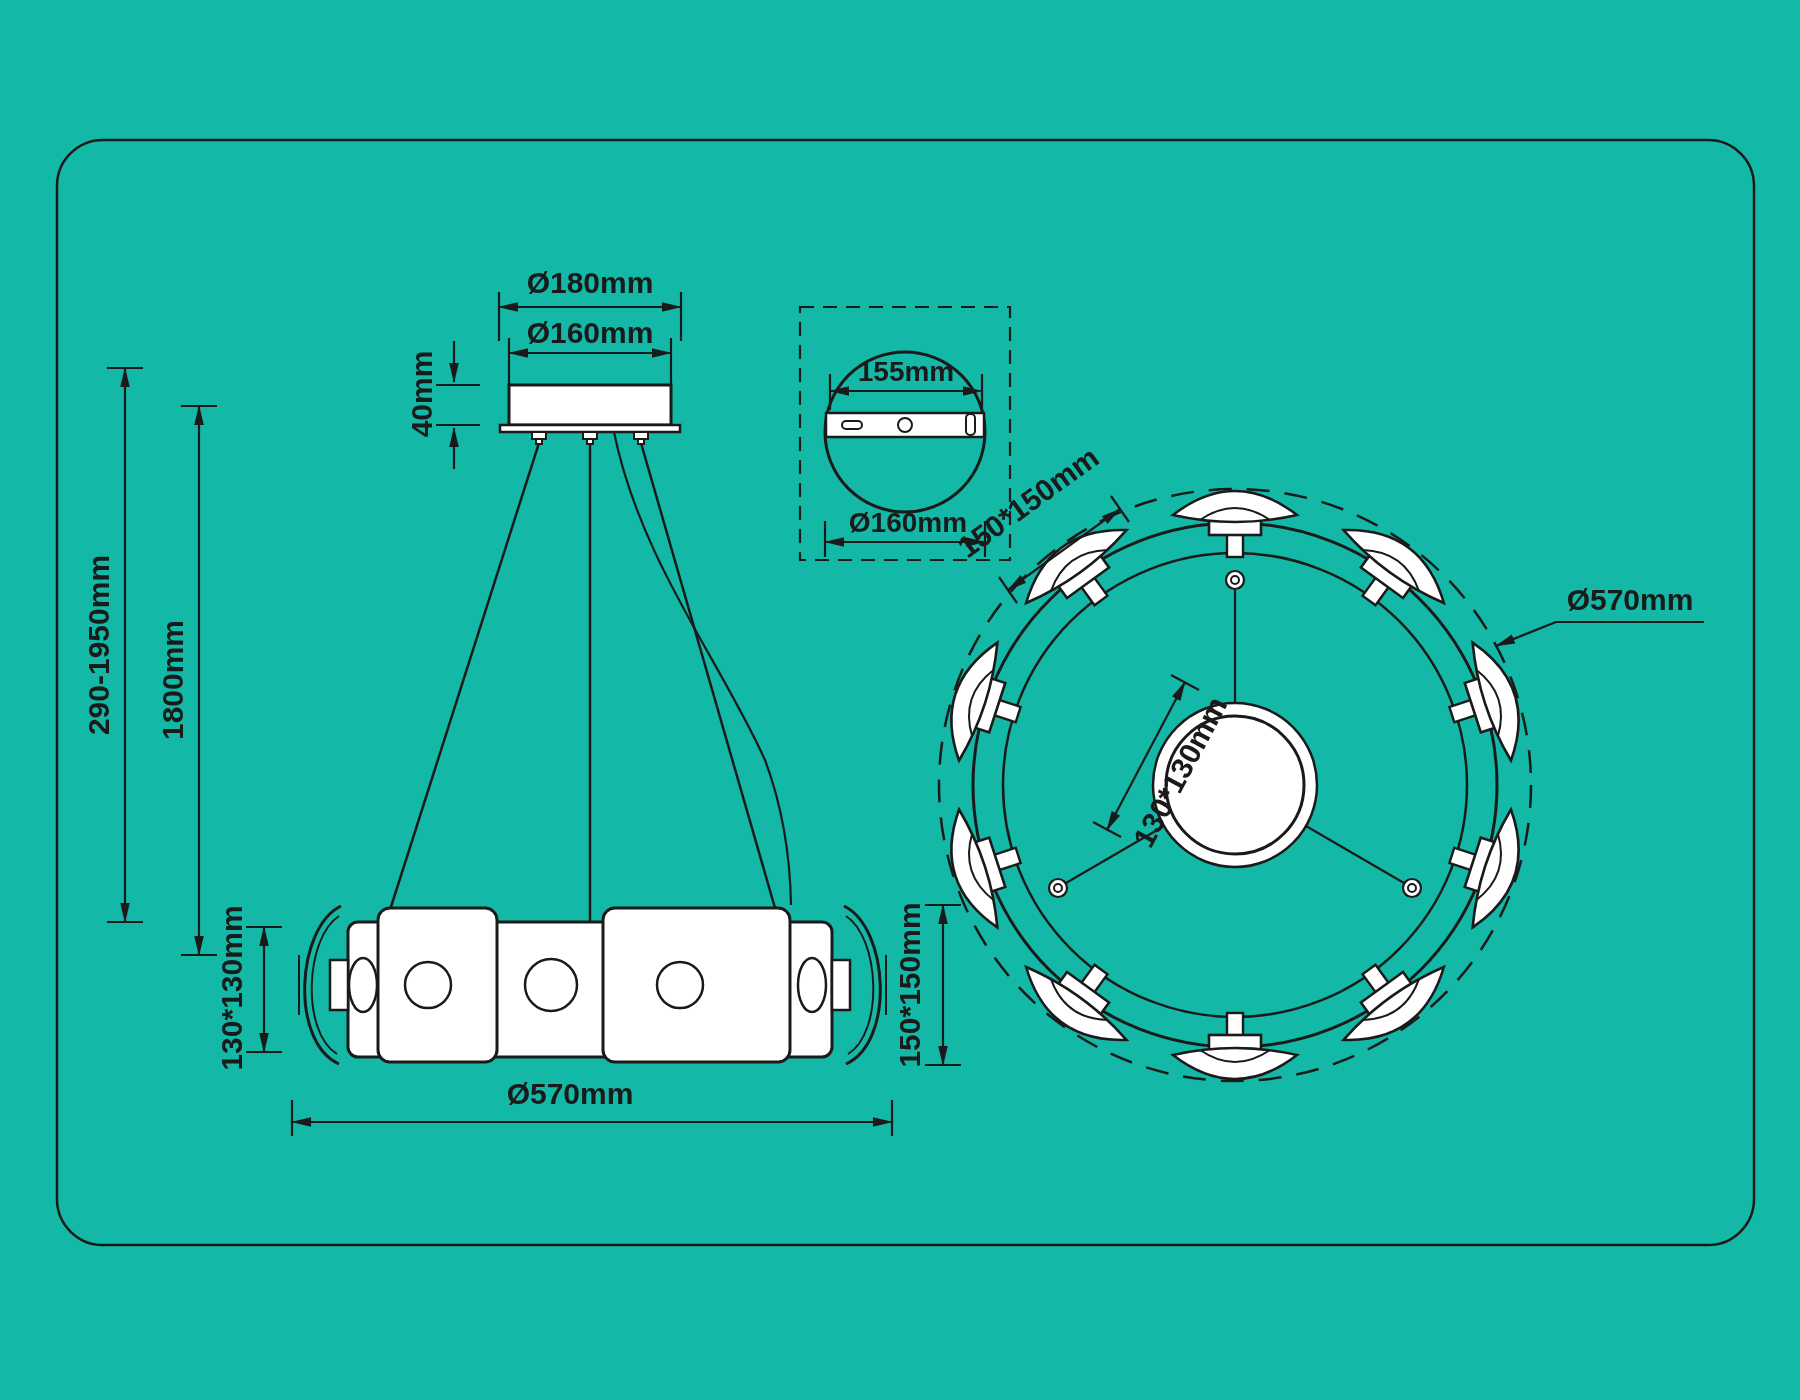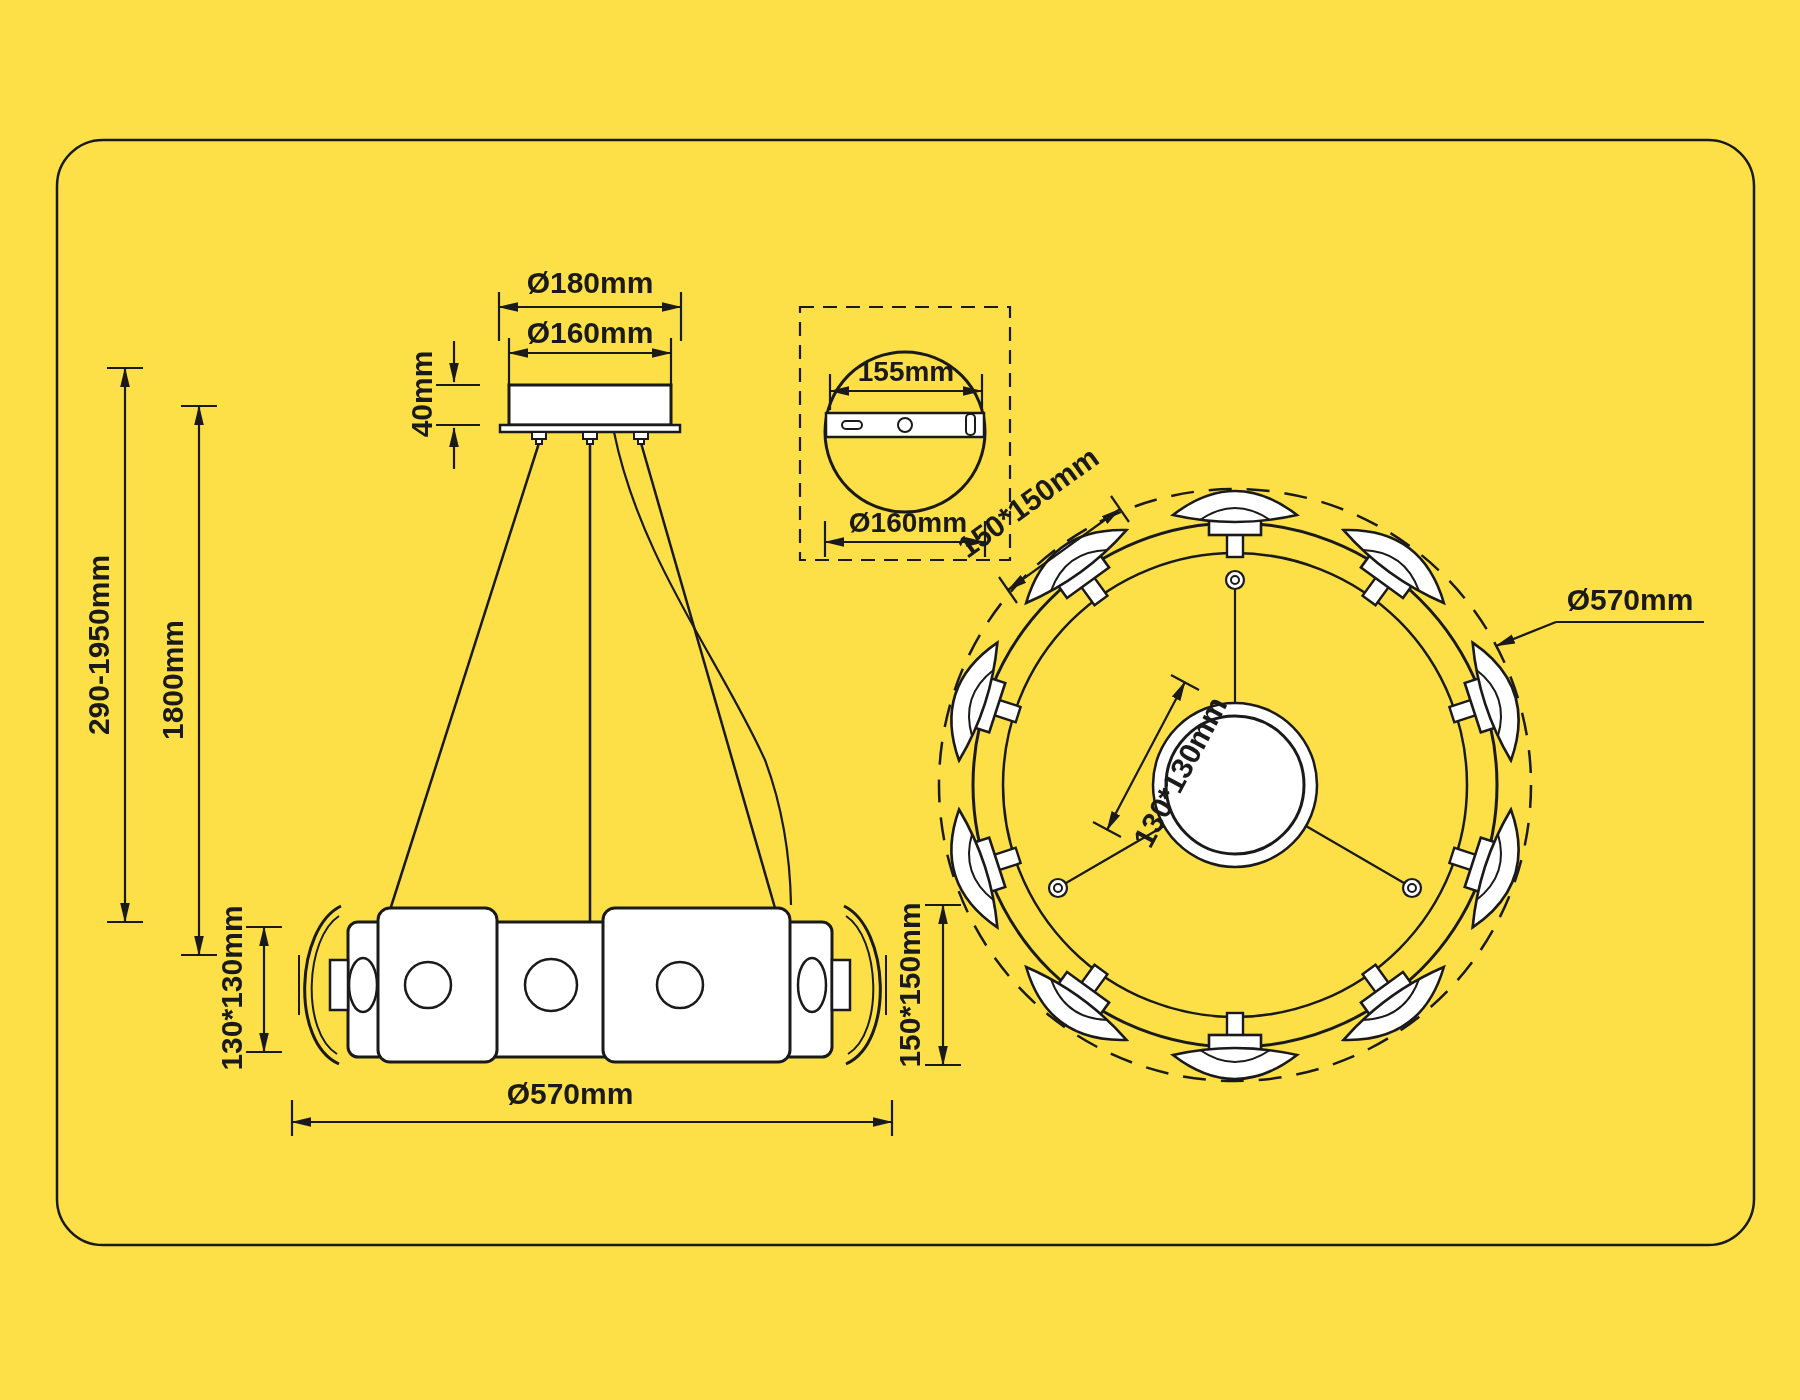--- a/index.html
+++ b/index.html
@@ -1,16 +1,16 @@
 <!DOCTYPE html>
 <html><head>
 <meta charset="utf-8">
 <style>
   html,body{margin:0;padding:0;background:#fff;}
-  .canvas{position:relative;width:1800px;height:1400px;background:#fde047;overflow:hidden;
+  .canvas{position:relative;width:1800px;height:1400px;background:#14b8a6;overflow:hidden;
           font-family:"Liberation Sans",sans-serif;}
   svg{position:absolute;left:0;top:0;}
   text{font-family:"Liberation Sans",sans-serif;font-weight:700;fill:#1a1a1a;}
   .dim{font-size:30px;}
   .dim-sm{font-size:28px;}
   .stroke3{stroke:#1a1a1a;stroke-width:3;fill:none;}
   .stroke25{stroke:#1a1a1a;stroke-width:2.5;fill:none;}
   .stroke22{stroke:#1a1a1a;stroke-width:2.2;fill:none;}
   .stroke2{stroke:#1a1a1a;stroke-width:2;fill:none;}
   .wfill{fill:#ffffff;stroke:#1a1a1a;}

